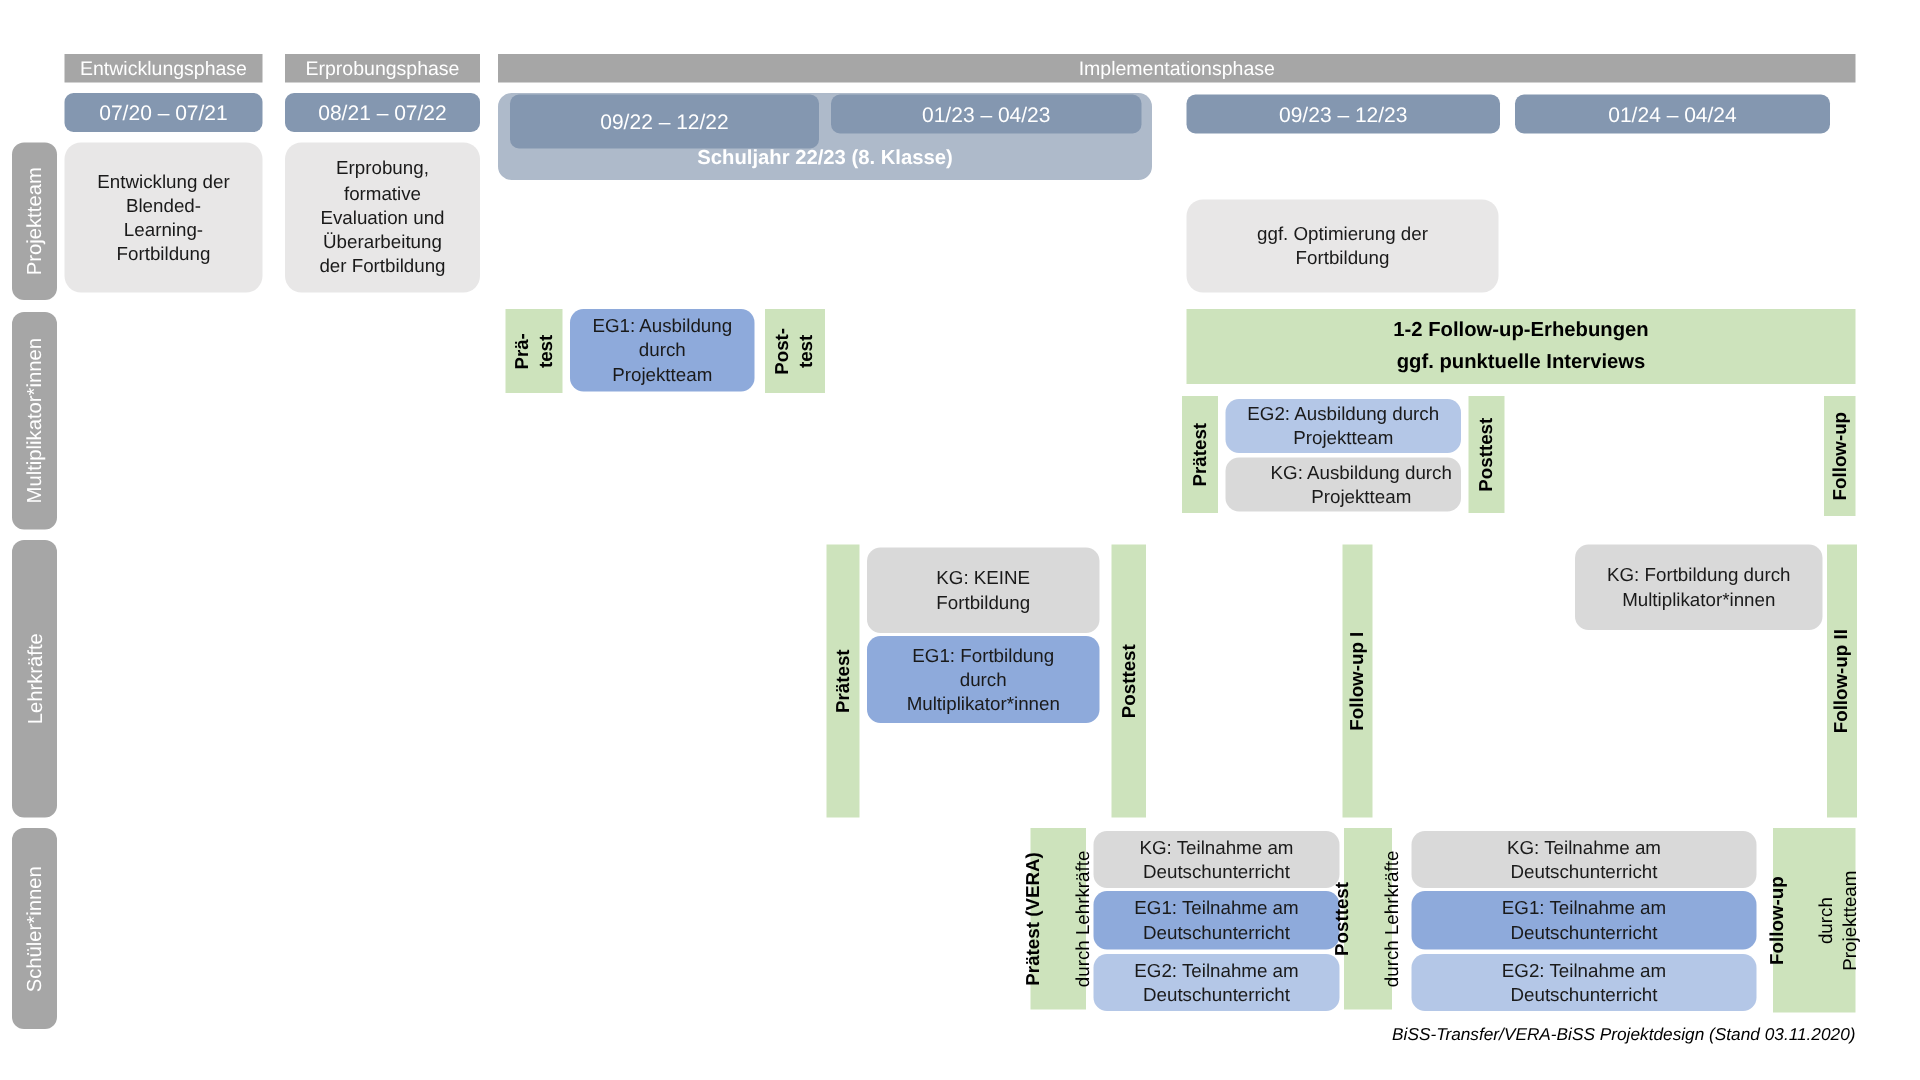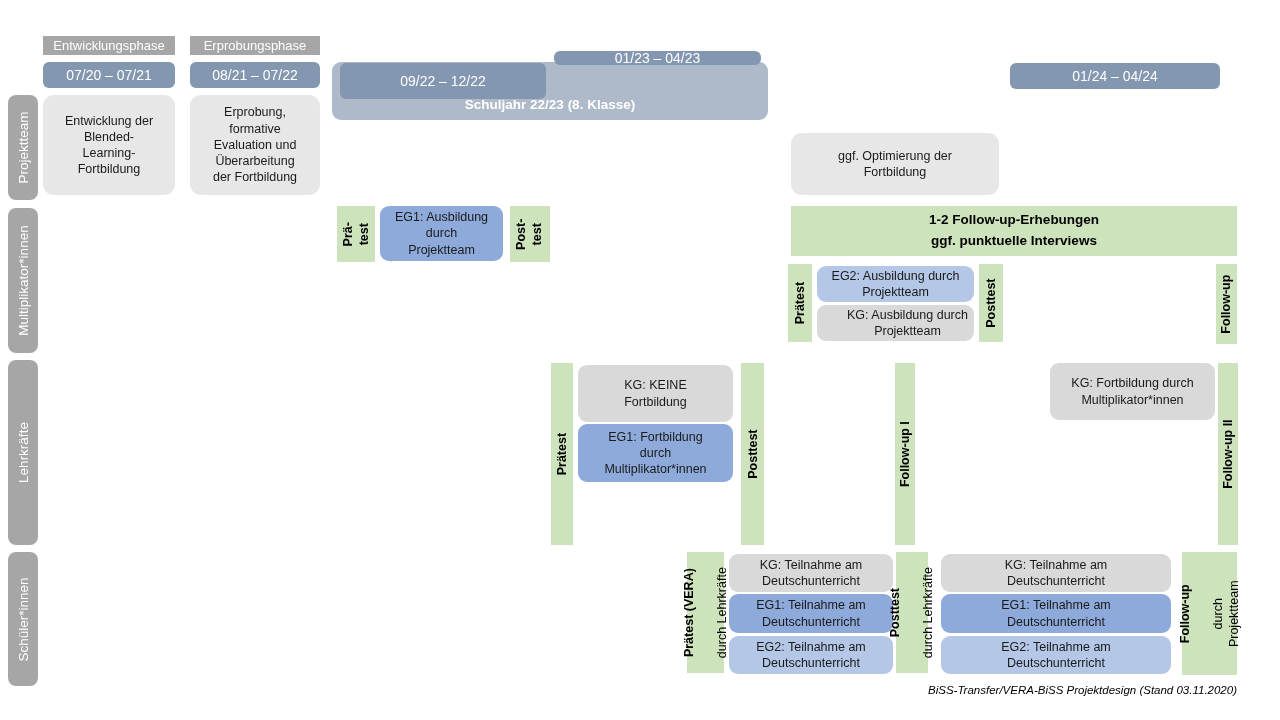--- a/index.html
+++ b/index.html
@@ -44,30 +44,32 @@
   .rowlabel .rot{transform:rotate(-90deg);flex:none;width:max-content;color:#fff;font-size:13.5px;white-space:nowrap;}
   #footer{font-style:italic;font-size:11.5px;color:#000;text-align:right;}
 </style>
 </head>
 <body>
 
 <div id="canvas">
 
   <div class="abs phase" style="left:43px;top:36px;width:132px;height:19px;">Entwicklungsphase</div>
   <div class="abs phase" style="left:190px;top:36px;width:130px;height:19px;">Erprobungsphase</div>
+  <div class="abs phase" style="left:332px;top:36px;width:905px;height:19px;">Implementationsphase</div>
 
   <div class="abs date" style="left:43px;top:62px;width:132px;height:26px;">07/20 – 07/21</div>
   <div class="abs date" style="left:190px;top:62px;width:130px;height:26px;">08/21 – 07/22</div>
 
   <div class="abs sy" style="left:332px;top:62px;width:436px;height:58px;">
     <span>Schuljahr 22/23 (8. Klasse)</span>
   </div>
 
   <div class="abs date" style="left:340px;top:63px;width:206px;height:36px;">09/22 – 12/22</div>
-  <div class="abs date" style="left:554px;top:51px;width:207px;height:14px;">01/23 – 04/23</div>
+  <div class="abs date" style="left:554px;top:63px;width:207px;height:26px;">01/23 – 04/23</div>
+  <div class="abs date" style="left:791px;top:63px;width:209px;height:26px;">09/23 – 12/23</div>
   <div class="abs date" style="left:1010px;top:63px;width:210px;height:26px;">01/24 – 04/24</div>
 
   <div class="abs rowlabel" style="left:8px;top:95px;width:30px;height:105px;">
     <span class="rot">Projektteam</span>
   </div>
   <div class="abs rowlabel" style="left:8px;top:208px;width:30px;height:145px;">
     <span class="rot">Multiplikator*innen</span>
   </div>
   <div class="abs rowlabel" style="left:8px;top:360px;width:30px;height:185px;">
     <span class="rot">Lehrkräfte</span>

